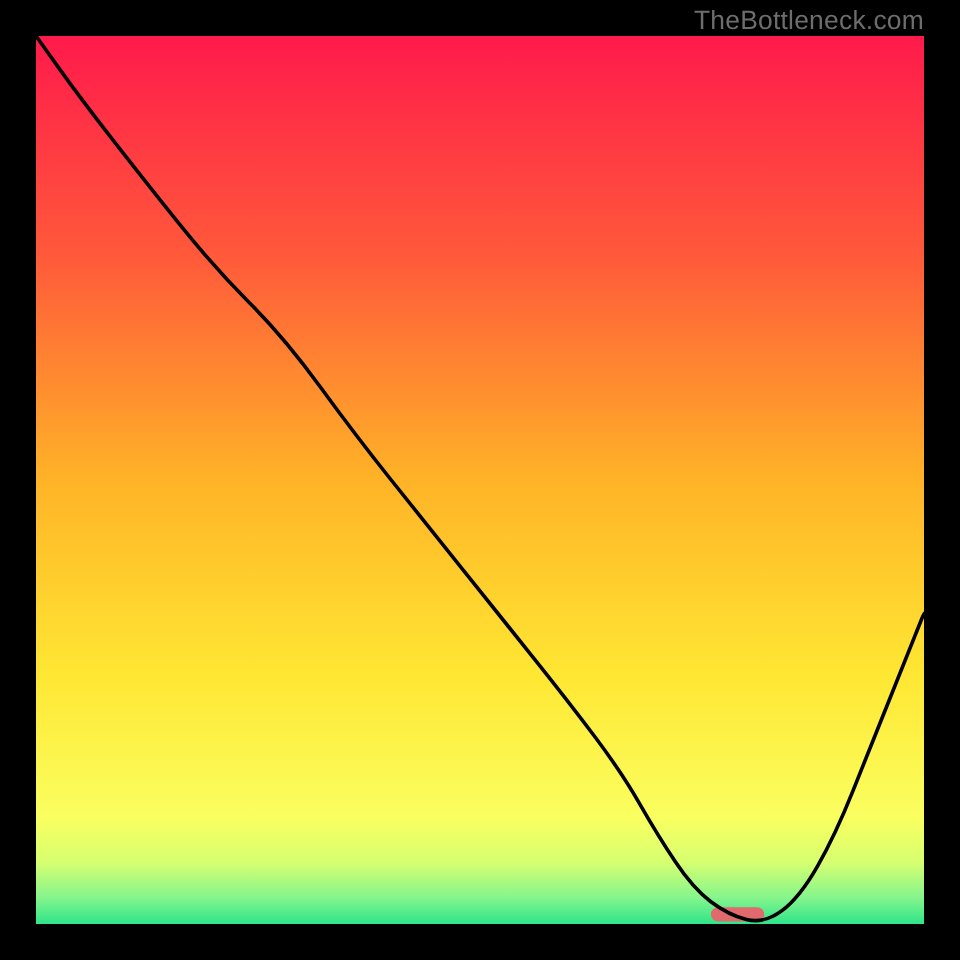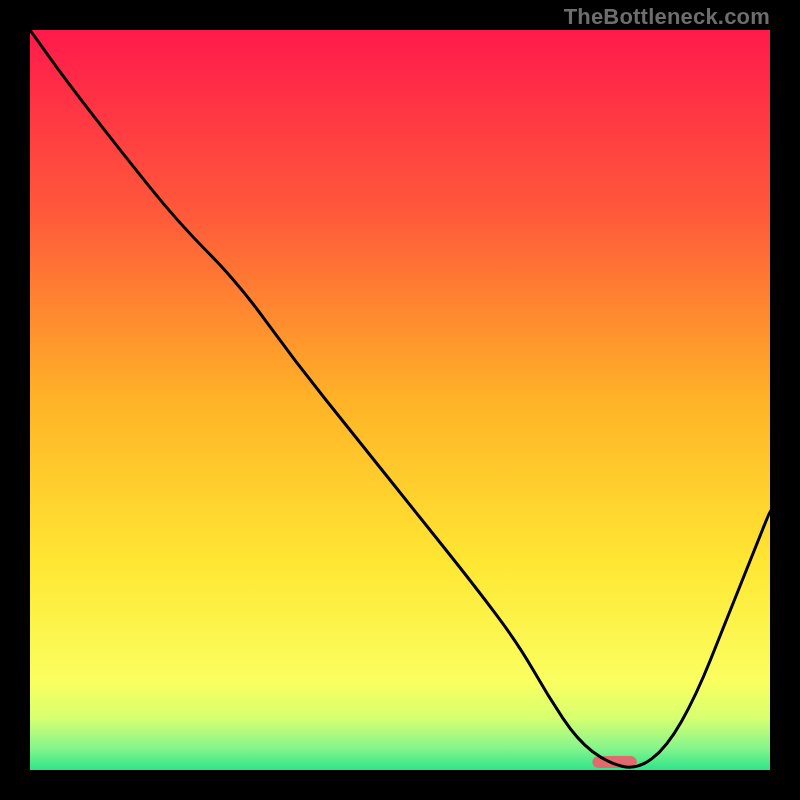--- a/index.html
+++ b/index.html
@@ -26,21 +26,21 @@
     width: 740px;
     height: 740px;
     overflow: hidden;
   }
   .watermark {
     position: absolute;
     top: 4px;
     right: 30px;
     color: #6d6d6d;
     font-size: 22px;
-    font-weight: 700;
+    font-weight: 400;
     letter-spacing: 0.2px;
   }
   svg {
     display: block;
   }
 </style>
 </head>
 <body>
 
 <div class="frame">

